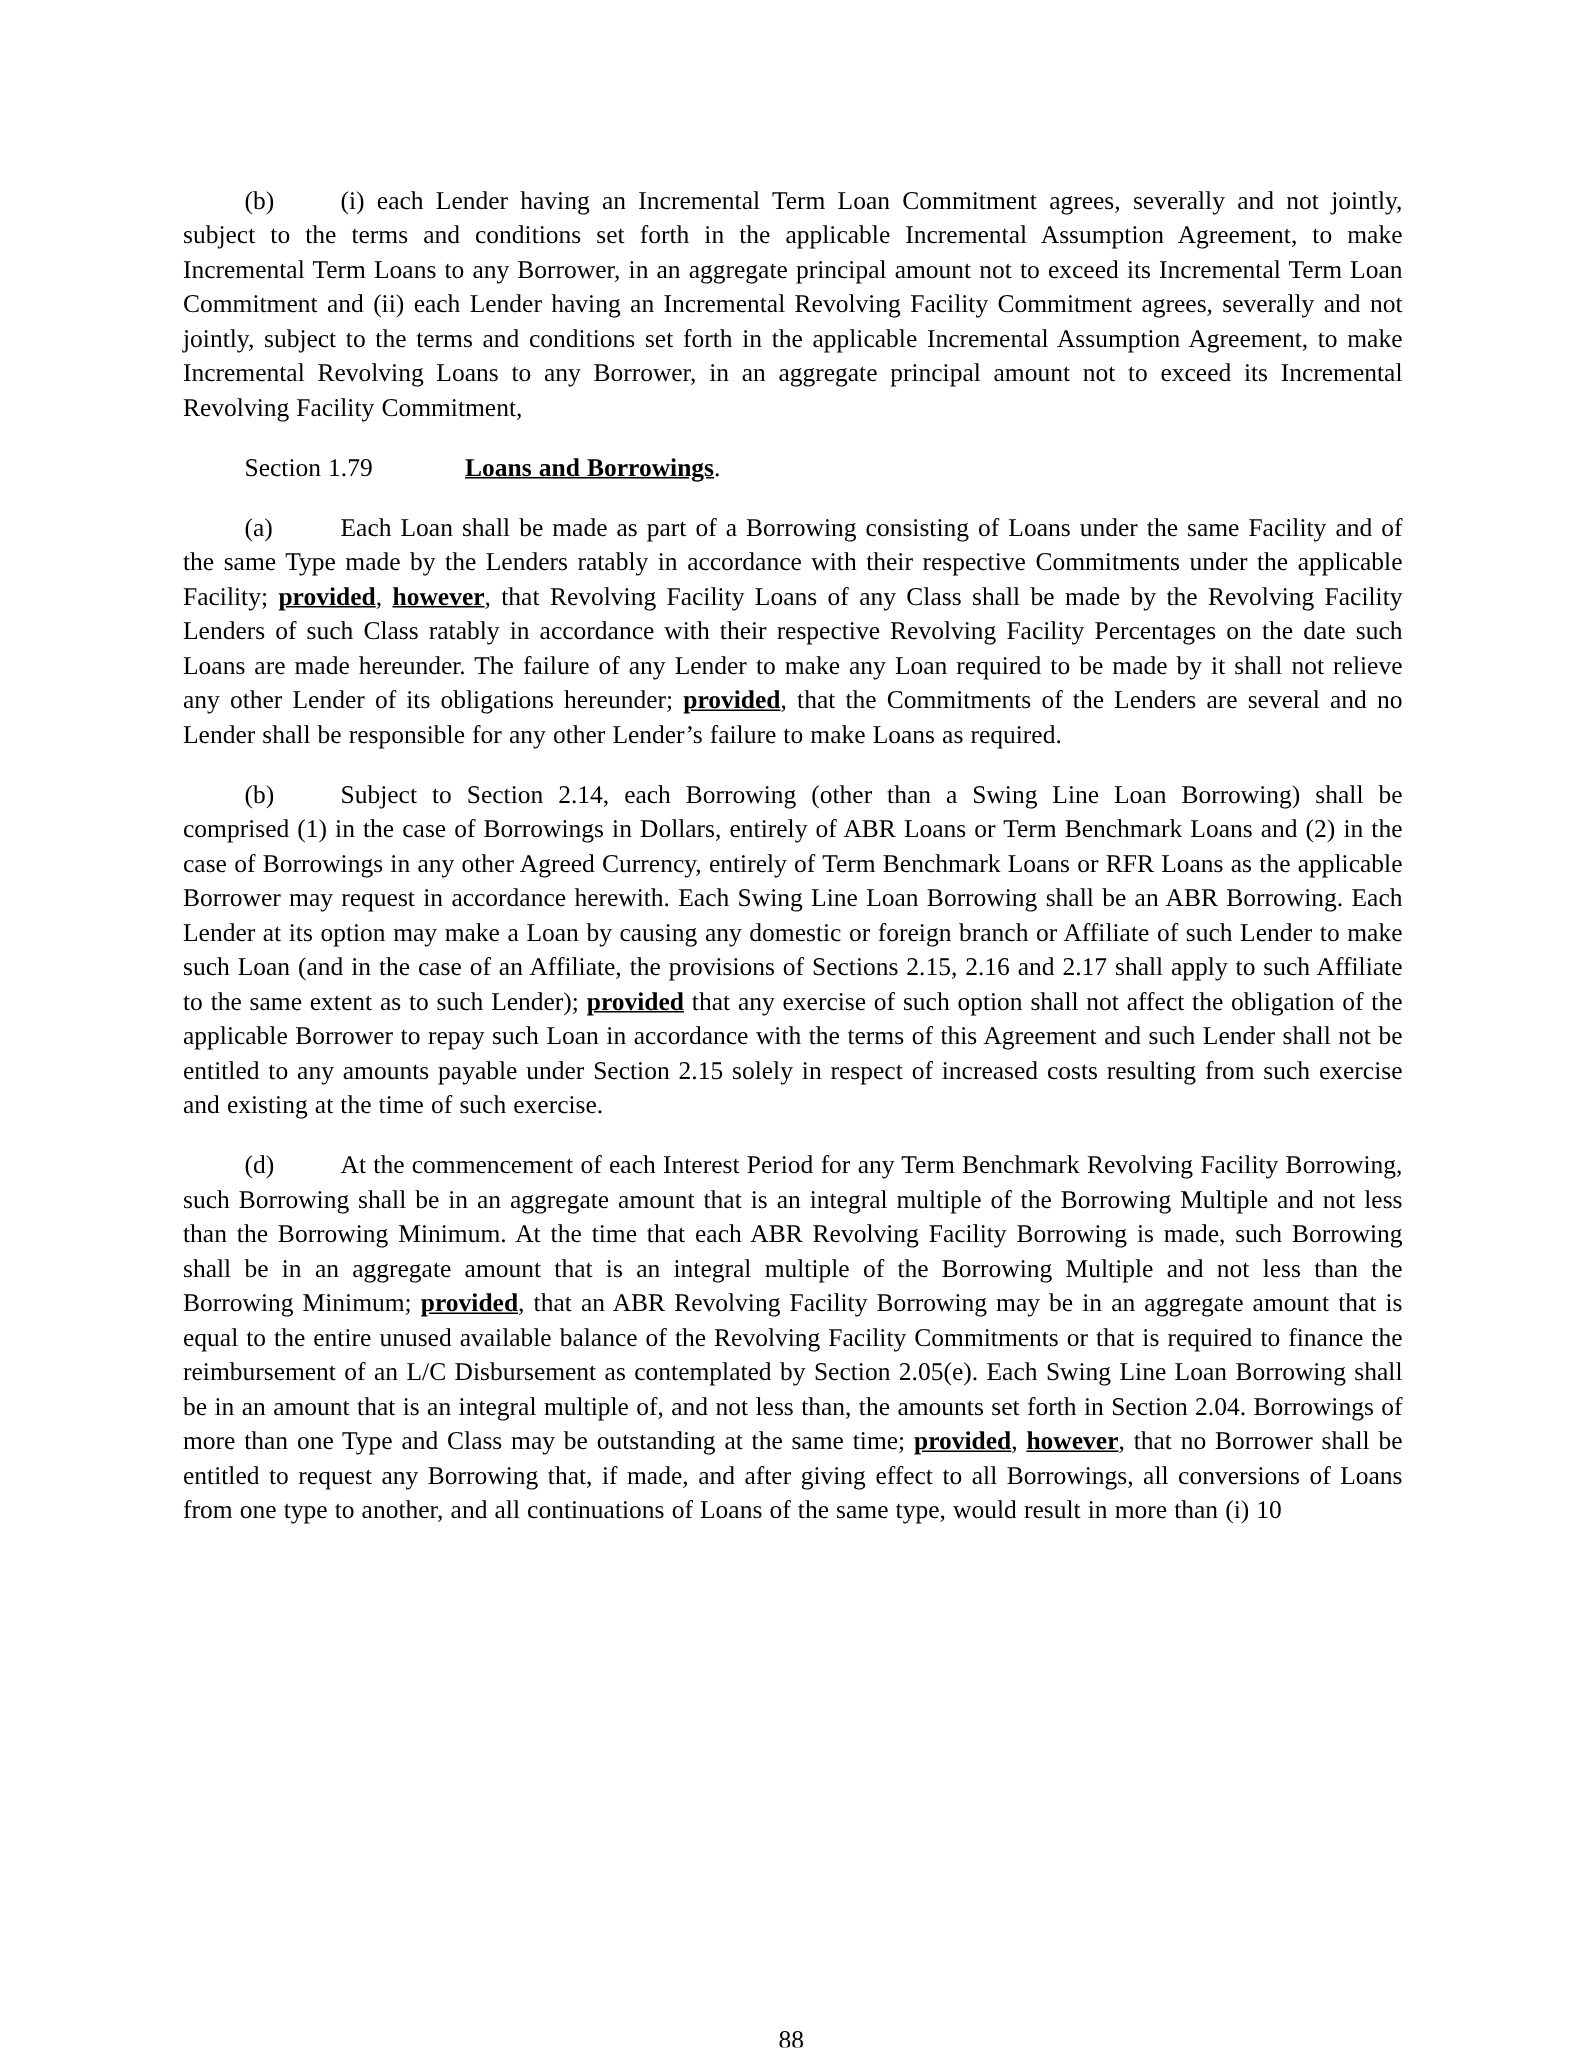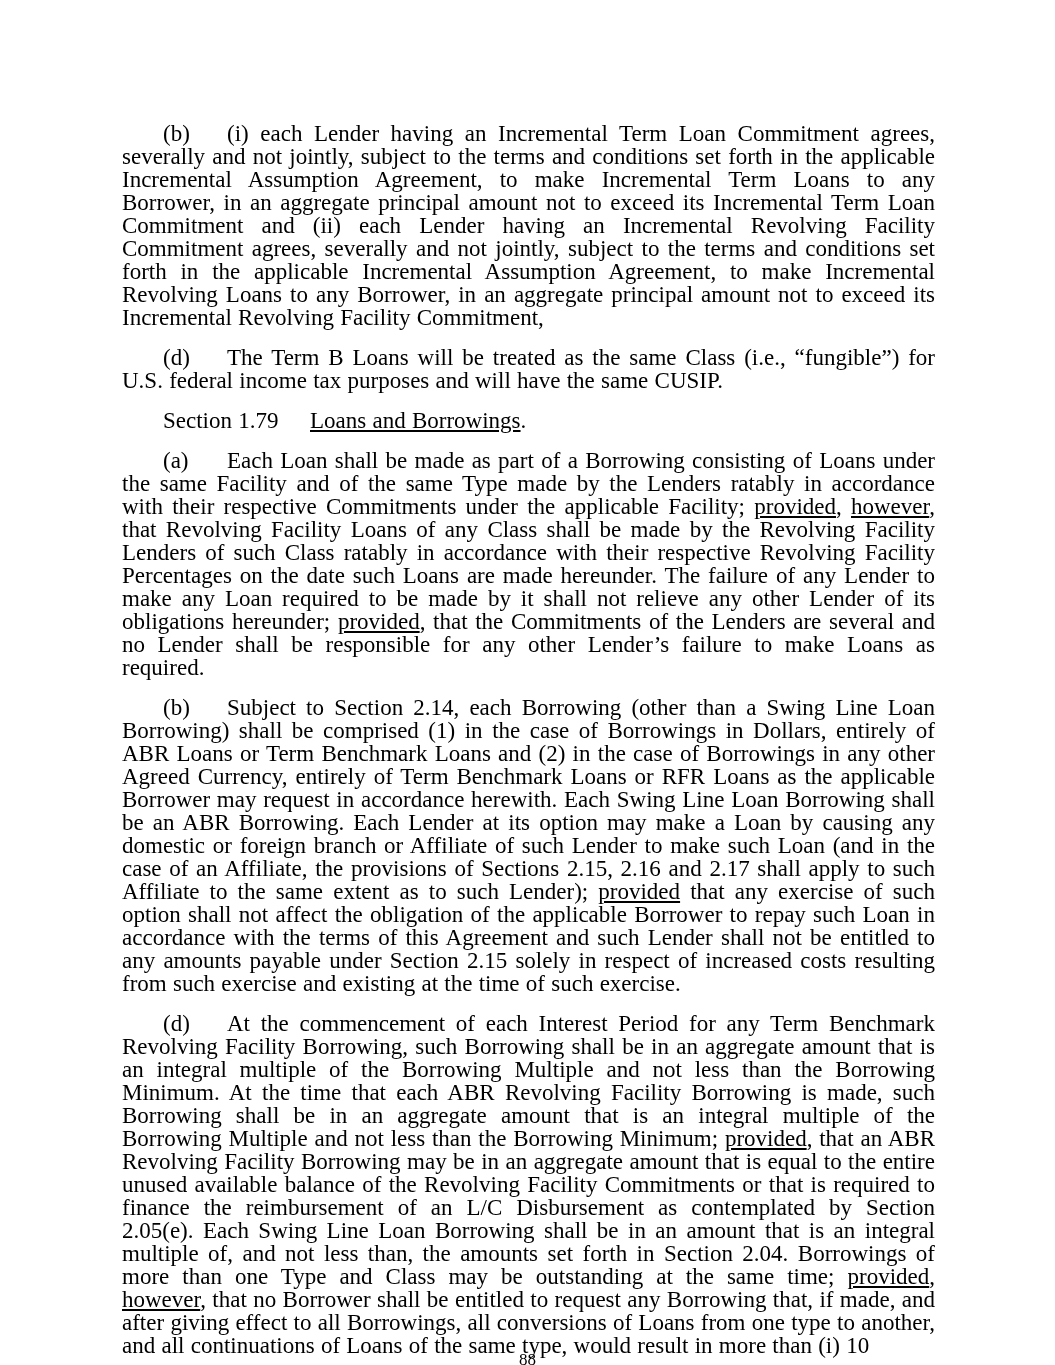--- a/index.html
+++ b/index.html
@@ -19,52 +19,52 @@
   }
   .content {
     position: absolute;
     left: 122px;
     top: 122px;
     width: 813px;
   }
   .para {
     margin: 0 0 17px 0;
     text-align: justify;
-    font-size: 23px;
+    font-size: 17px;
     line-height: 23px;
     text-indent: 41px;
     word-spacing: 0.5px;
   }
   .label {
     display: inline-block;
     width: 64px;
     text-indent: 0;
   }
   .label-wide {
     width: 147px;
   }
   .u {
     text-decoration: underline;
+    font-weight: bold;
   }
   .page-number {
     position: absolute;
     top: 1348px;
     left: 0;
     width: 100%;
     text-align: center;
     font-size: 17px;
     line-height: 23px;
   }
 </style>
 </head>
 <body>
 
 <div class="page">
   <div class="content">
       <p class="para"><span class="label">(b)</span><span class="seg">(i) each Lender having an Incremental Term Loan Commitment agrees, severally and not jointly, subject to the terms and conditions set forth in the applicable Incremental Assumption Agreement, to make Incremental Term Loans to any Borrower, in an aggregate principal amount not to exceed its Incremental Term Loan Commitment and (ii) each Lender having an Incremental Revolving Facility Commitment agrees, severally and not jointly, subject to the terms and conditions set forth in the applicable Incremental Assumption Agreement, to make Incremental Revolving Loans to any Borrower, in an aggregate principal amount not to exceed its Incremental Revolving Facility Commitment,</span></p>
-      <p class="para"><span class="label">(d)</span><span class="seg">The Term B Loans will be treated as the same Class (i.e., “fungible”) for U.S. federal income tax purposes and will have the same CUSIP.</span></p>
       <p class="para"><span class="label label-wide">Section 1.79</span><span class="seg u">Loans and Borrowings</span><span class="seg">.</span></p>
       <p class="para"><span class="label">(a)</span><span class="seg">Each Loan shall be made as part of a Borrowing consisting of Loans under the same Facility and of the same Type made by the Lenders ratably in accordance with their respective Commitments under the applicable Facility; </span><span class="seg u">provided</span><span class="seg">, </span><span class="seg u">however</span><span class="seg">, that Revolving Facility Loans of any Class shall be made by the Revolving Facility Lenders of such Class ratably in accordance with their respective Revolving Facility Percentages on the date such Loans are made hereunder. The failure of any Lender to make any Loan required to be made by it shall not relieve any other Lender of its obligations hereunder; </span><span class="seg u">provided</span><span class="seg">, that the Commitments of the Lenders are several and no Lender shall be responsible for any other Lender’s failure to make Loans as required.</span></p>
       <p class="para"><span class="label">(b)</span><span class="seg">Subject to Section 2.14, each Borrowing (other than a Swing Line Loan Borrowing) shall be comprised (1) in the case of Borrowings in Dollars, entirely of ABR Loans or Term Benchmark Loans and (2) in the case of Borrowings in any other Agreed Currency, entirely of Term Benchmark Loans or RFR Loans as the applicable Borrower may request in accordance herewith. Each Swing Line Loan Borrowing shall be an ABR Borrowing. Each Lender at its option may make a Loan by causing any domestic or foreign branch or Affiliate of such Lender to make such Loan (and in the case of an Affiliate, the provisions of Sections 2.15, 2.16 and 2.17 shall apply to such Affiliate to the same extent as to such Lender); </span><span class="seg u">provided</span><span class="seg"> that any exercise of such option shall not affect the obligation of the applicable Borrower to repay such Loan in accordance with the terms of this Agreement and such Lender shall not be entitled to any amounts payable under Section 2.15 solely in respect of increased costs resulting from such exercise and existing at the time of such exercise.</span></p>
       <p class="para"><span class="label">(d)</span><span class="seg">At the commencement of each Interest Period for any Term Benchmark Revolving Facility Borrowing, such Borrowing shall be in an aggregate amount that is an integral multiple of the Borrowing Multiple and not less than the Borrowing Minimum. At the time that each ABR Revolving Facility Borrowing is made, such Borrowing shall be in an aggregate amount that is an integral multiple of the Borrowing Multiple and not less than the Borrowing Minimum; </span><span class="seg u">provided</span><span class="seg">, that an ABR Revolving Facility Borrowing may be in an aggregate amount that is equal to the entire unused available balance of the Revolving Facility Commitments or that is required to finance the reimbursement of an L/C Disbursement as contemplated by Section 2.05(e). Each Swing Line Loan Borrowing shall be in an amount that is an integral multiple of, and not less than, the amounts set forth in Section 2.04. Borrowings of more than one Type and Class may be outstanding at the same time; </span><span class="seg u">provided</span><span class="seg">, </span><span class="seg u">however</span><span class="seg">, that no Borrower shall be entitled to request any Borrowing that, if made, and after giving effect to all Borrowings, all conversions of Loans from one type to another, and all continuations of Loans of the same type, would result in more than (i) 10</span></p>
     </div>
   <div class="page-number">88</div>
 </div>
 
 </body></html>

